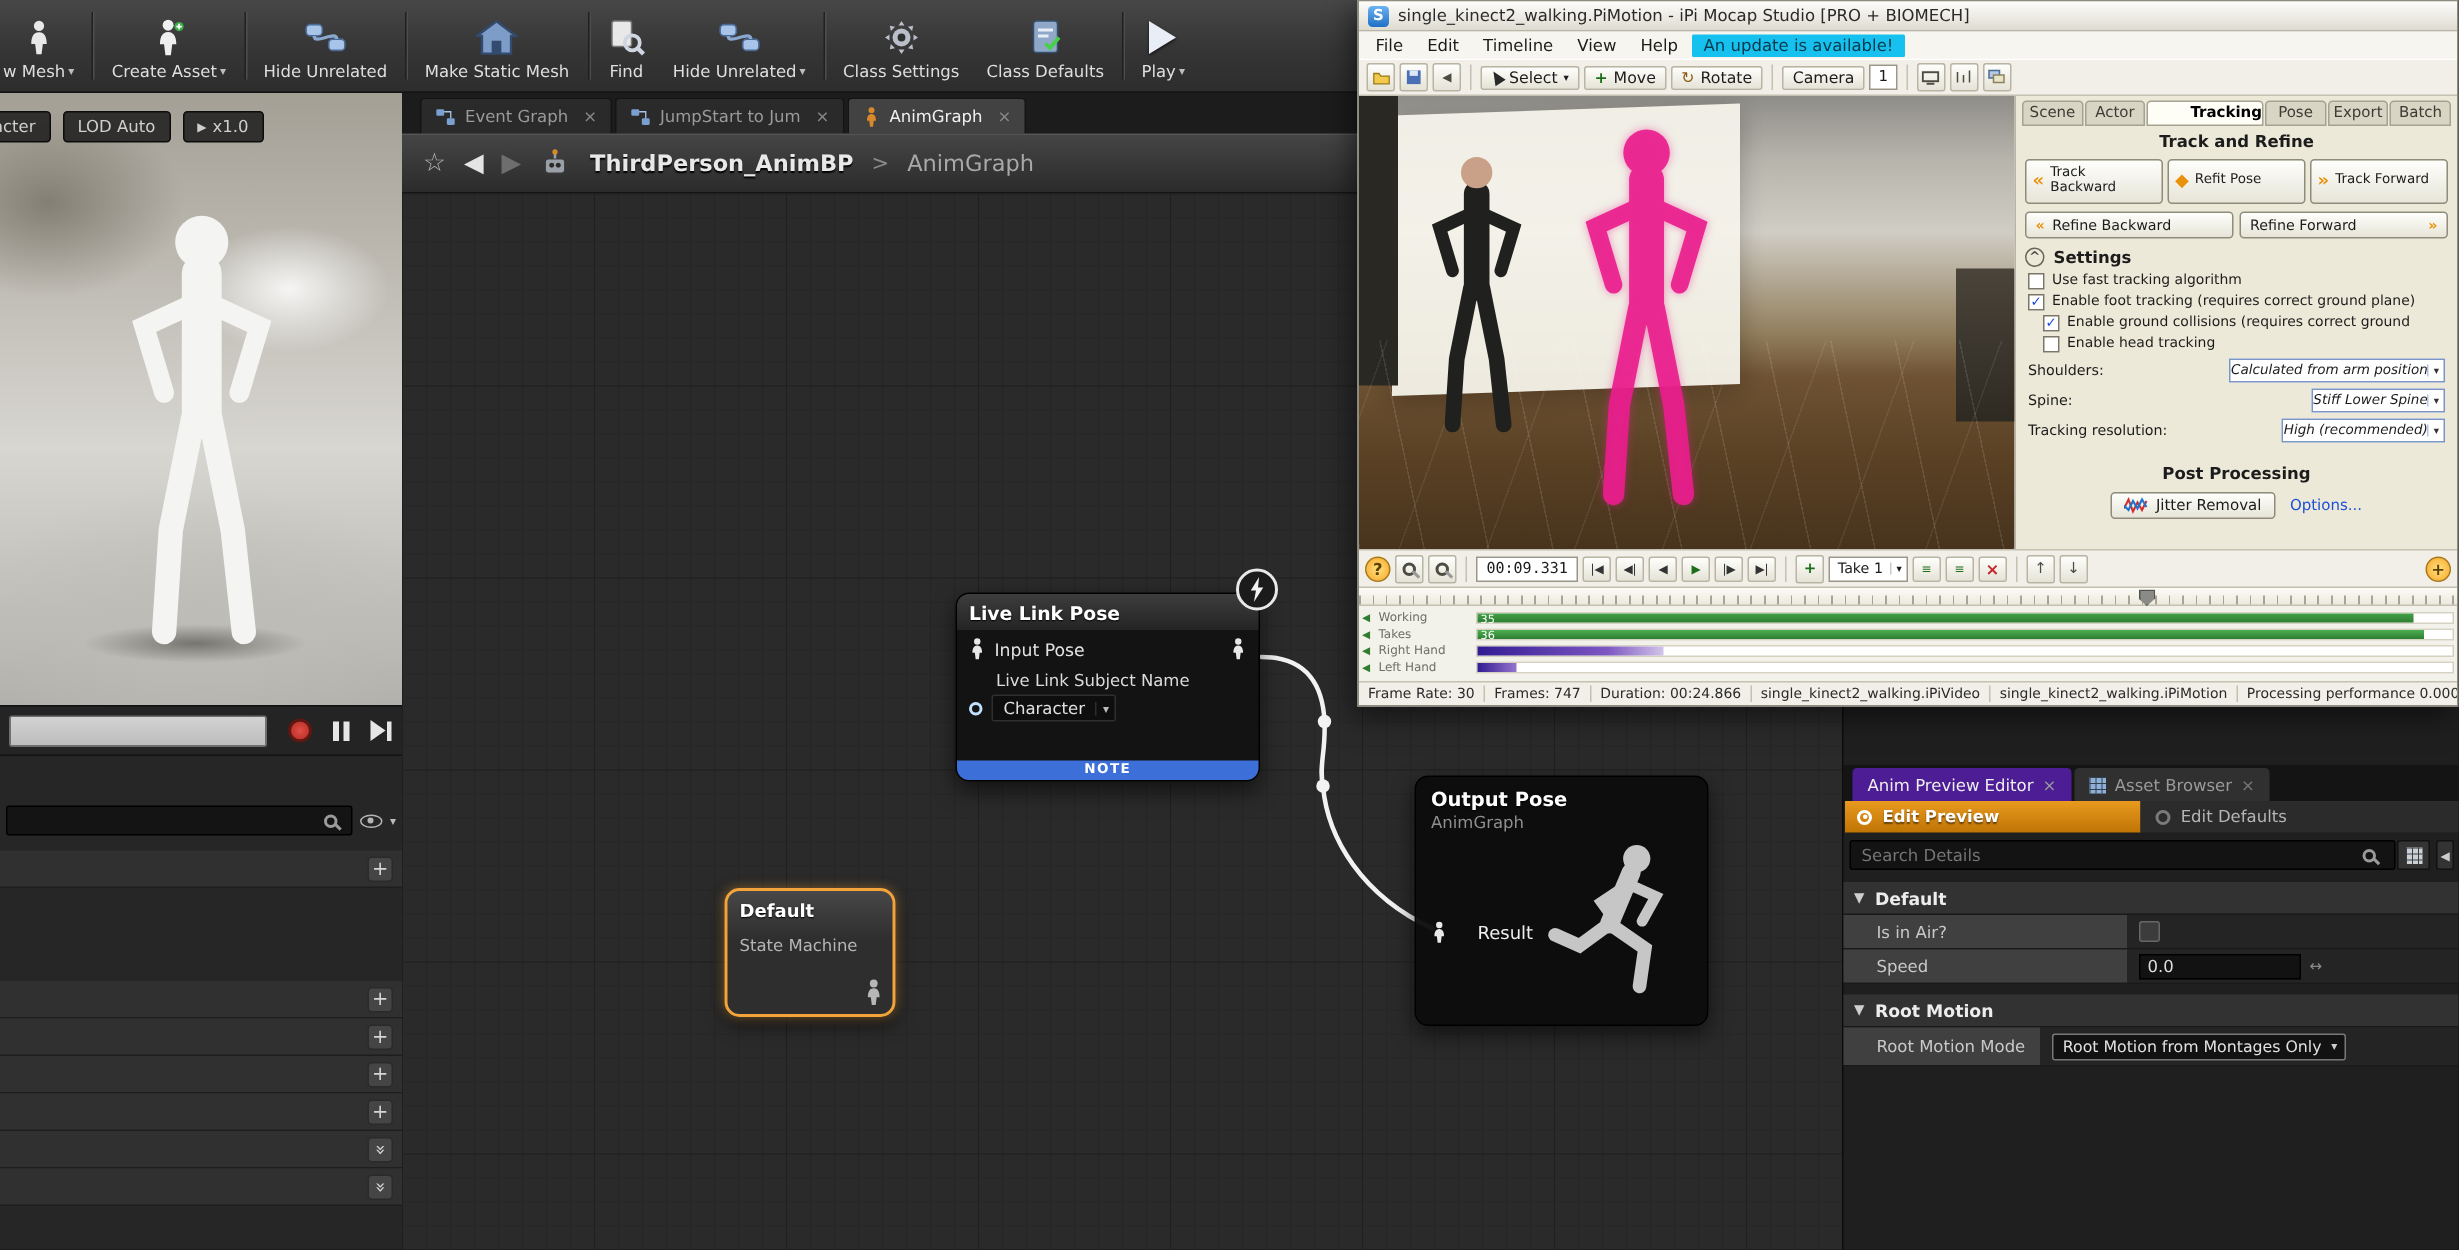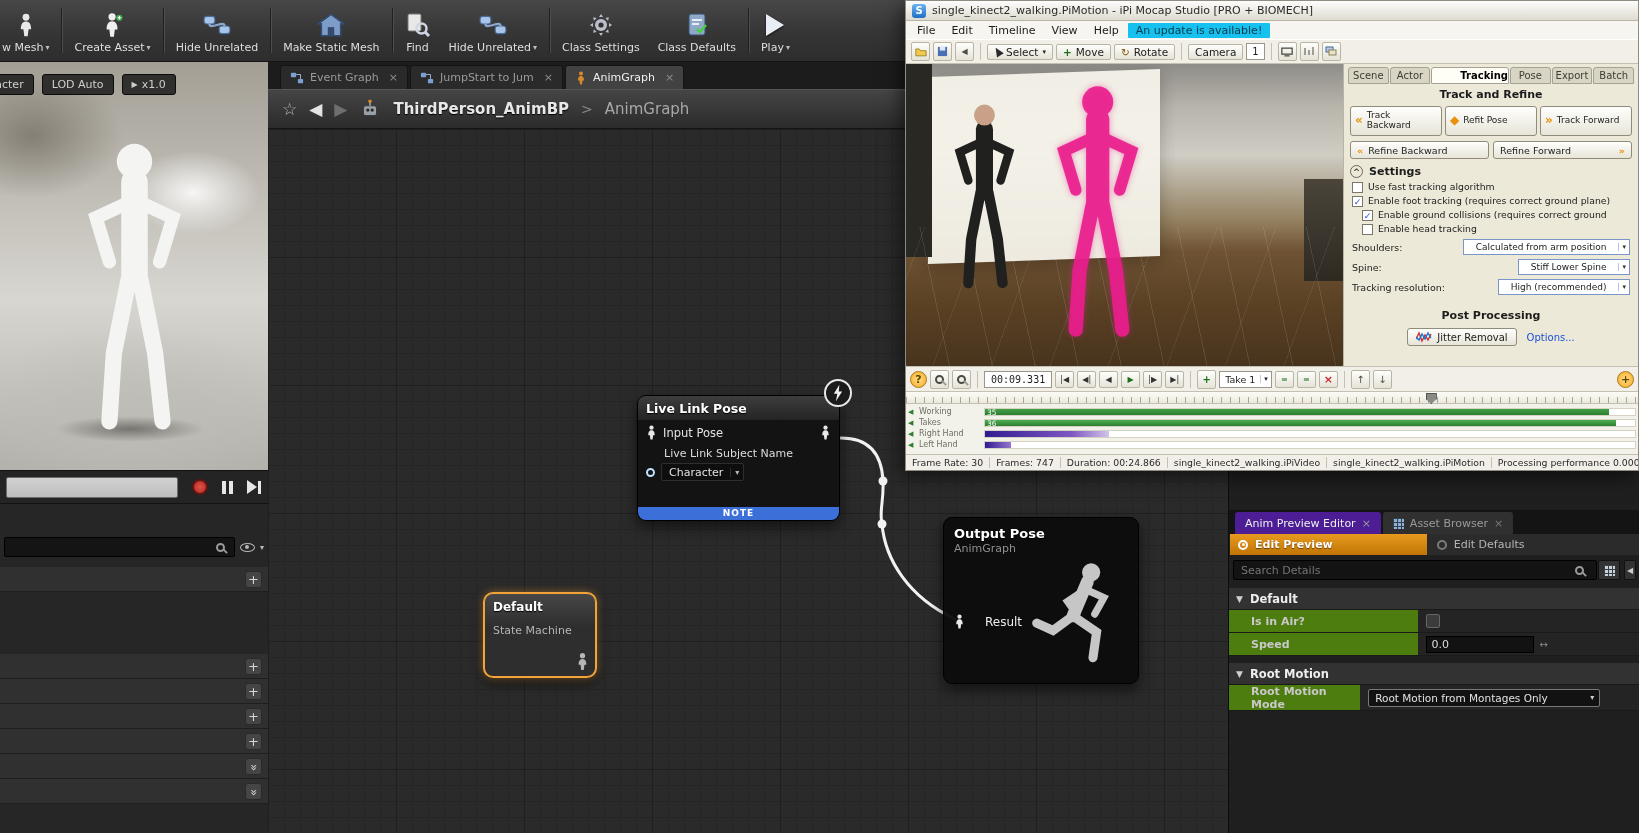--- a/index.html
+++ b/index.html
@@ -133,29 +133,29 @@
   .radio.off { border-color:#7a7a7a; }
   .d-search { position:absolute; left:4px; top:89px; width:403px; height:22px; display:flex; gap:4px; align-items:center; }
   .d-input { flex:1; height:20px; background:#131313; border:1px solid #000; border-radius:2px;
     color:#a9a9a9; font-size:11px; padding:0 22px 0 7px; outline:none; font-family:inherit; }
   .d-ibtn { width:22px; height:20px; background:#333; border:1px solid #111; border-radius:2px;
     display:flex; align-items:center; justify-content:center; color:#ccc; font-size:10px; }
   .d-sect { position:absolute; left:0; width:100%; height:22px; background:#323232; border-bottom:1px solid #191919;
     display:flex; align-items:center; gap:7px; padding:0 7px; color:#ededed; font-size:11.5px; font-weight:bold; }
   .d-sect .tri { font-size:9px; color:#cfcfcf; }
   .d-row { position:absolute; left:0; width:100%; height:23px; display:flex; border-bottom:1px solid #1a1a1a; }
-  .d-lab { width:46%; background:#4d7c0f; display:flex; align-items:center; padding-left:22px;
-    color:#c9c9c9; font-size:11px;font-weight:bold; }
+  .d-lab { width:46%; background:#404040; display:flex; align-items:center; padding-left:22px;
+    color:#c9c9c9; font-size:11px; }
   .d-val { flex:1; background:#242424; display:flex; align-items:center; padding-left:8px; gap:6px; }
   .chk { width:14px; height:14px; background:#3c3c3c; border:1px solid #666; border-radius:2px;
     font-size:11px; line-height:13px; text-align:center; color:transparent; }
   .num-input { width:108px; height:17px; background:#121212; border:1px solid #000; color:#ddd;
     font-size:11px; padding:0 5px; outline:none; font-family:inherit; }
   .drag-ico { color:#8a8a8a; font-size:10px; }
-  .d-combo { width:232px; height:18px; background:#121212; border:1px solid #787878; border-radius:2px;
+  .d-combo { width:196px; height:18px; background:#121212; border:1px solid #787878; border-radius:2px;
     color:#e2e2e2; font-size:10.5px; display:flex; align-items:center; }
   .d-combo .cv { flex:1; padding:0 6px; white-space:nowrap; overflow:hidden; }
   .d-combo .ca { padding:0 5px; font-size:8px; color:#ccc; }
 
   
   .ipi { left:905px; top:0; width:734px; height:471px; background:#ece9d8; border:1px solid #8f8d82;
     box-shadow:-4px 6px 18px rgba(0,0,0,.55); display:flex; flex-direction:column; font-size:11px; color:#1c1c1c; z-index:20; }
   .ipi-title { height:20px; background:linear-gradient(#fdfdfb,#dedbd0); border-bottom:1px solid #b8b5a8;
     display:flex; align-items:center; gap:6px; padding:0 6px; font-size:11px; color:#2a2a2a; }
   .s-ico { width:14px; height:14px; border-radius:3px; background:linear-gradient(#6db3f2,#1f6fc4);
@@ -206,21 +206,21 @@
   .sett-head { display:flex; align-items:center; gap:6px; font-weight:bold; font-size:11px; margin:4px 2px; }
   .circ { width:13px; height:13px; border:1px solid #6a675a; border-radius:50%; font-size:9px;
     text-align:center; line-height:12px; color:#4a4a42; }
   .cbrow { display:flex; align-items:flex-start; gap:5px; font-size:9.3px; margin:3px 4px; line-height:1.15; }
   .cbrow.ind { margin-left:14px; }
   .cb { width:11px; height:11px; background:#fff; border:1px solid #7a7768; flex:none;
     font-size:9px; line-height:10px; text-align:center; color:transparent; }
   .cb.checked { color:#1d4ed8; }
   .ddrow { display:flex; align-items:center; justify-content:space-between; margin:4px 4px; font-size:9.5px; }
   .isel { border:1px solid #7a96c8; background:#fff; height:16px; display:flex; align-items:center; font-size:9px; }
-  .isel .cv { padding:0 12px; white-space:nowrap; } .isel .ca { border-left:1px solid #b5c4e0; padding:0 3px; font-size:7px; color:#333; }
+  .isel .cv { padding:0 0; white-space:nowrap;font-style:italic; } .isel .ca { border-left:1px solid #b5c4e0; padding:0 3px; font-size:7px; color:#333; }
   .pp-head { text-align:center; font-weight:bold; font-size:11px; margin:14px 0 6px; }
   .pp-row { display:flex; align-items:center; justify-content:center; gap:10px; }
   .jit-btn { display:flex; align-items:center; gap:5px; border:1px solid #8f8c7c; border-radius:3px;
     background:linear-gradient(#fefefc,#e7e5d8); padding:2px 8px; font-size:10px; }
   .opt-link { font-size:10px; color:#1d4ed8; }
 
   .ipi-trans { height:25px; background:#f1efe7; border-top:1px solid #c4c1b2; display:flex;
     align-items:center; gap:3px; padding:0 4px; }
   .qcirc { width:17px; height:17px; border-radius:50%; background:radial-gradient(#ffe082,#f9a825);
     border:1px solid #a8791a; text-align:center; line-height:16px; font-size:11px; font-weight:bold; color:#5d4303; }

